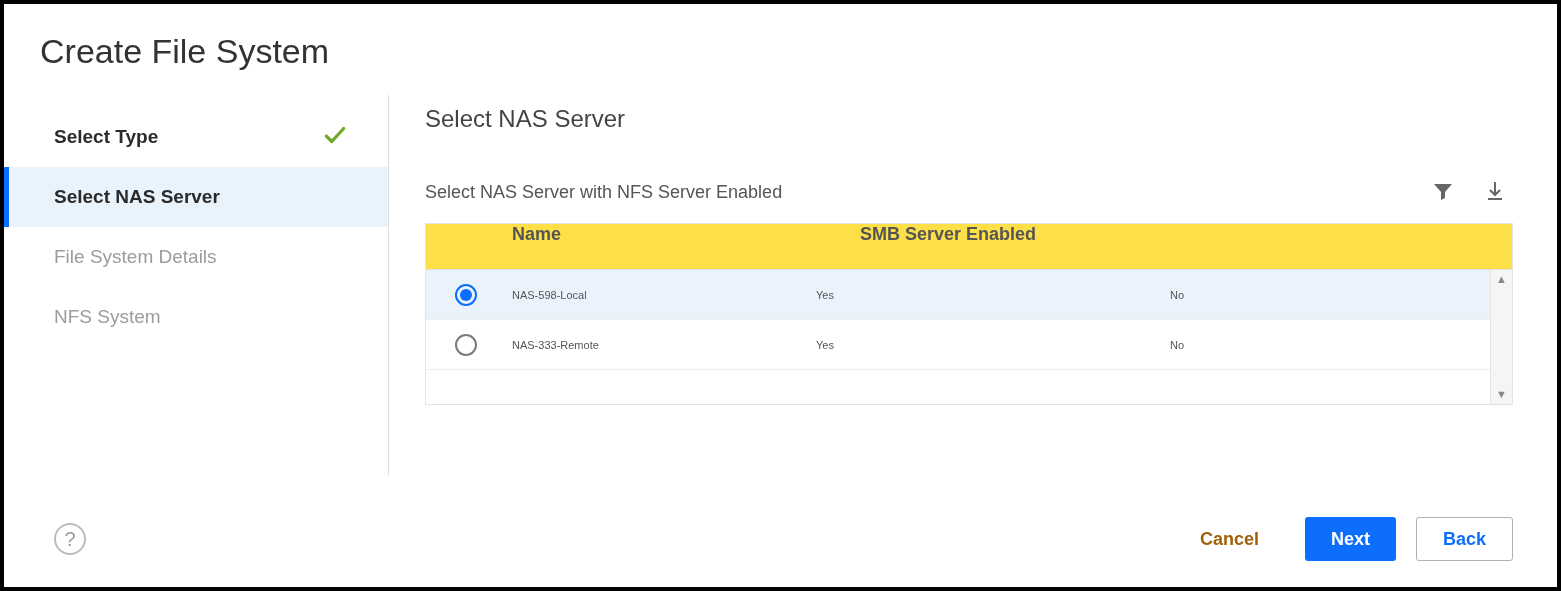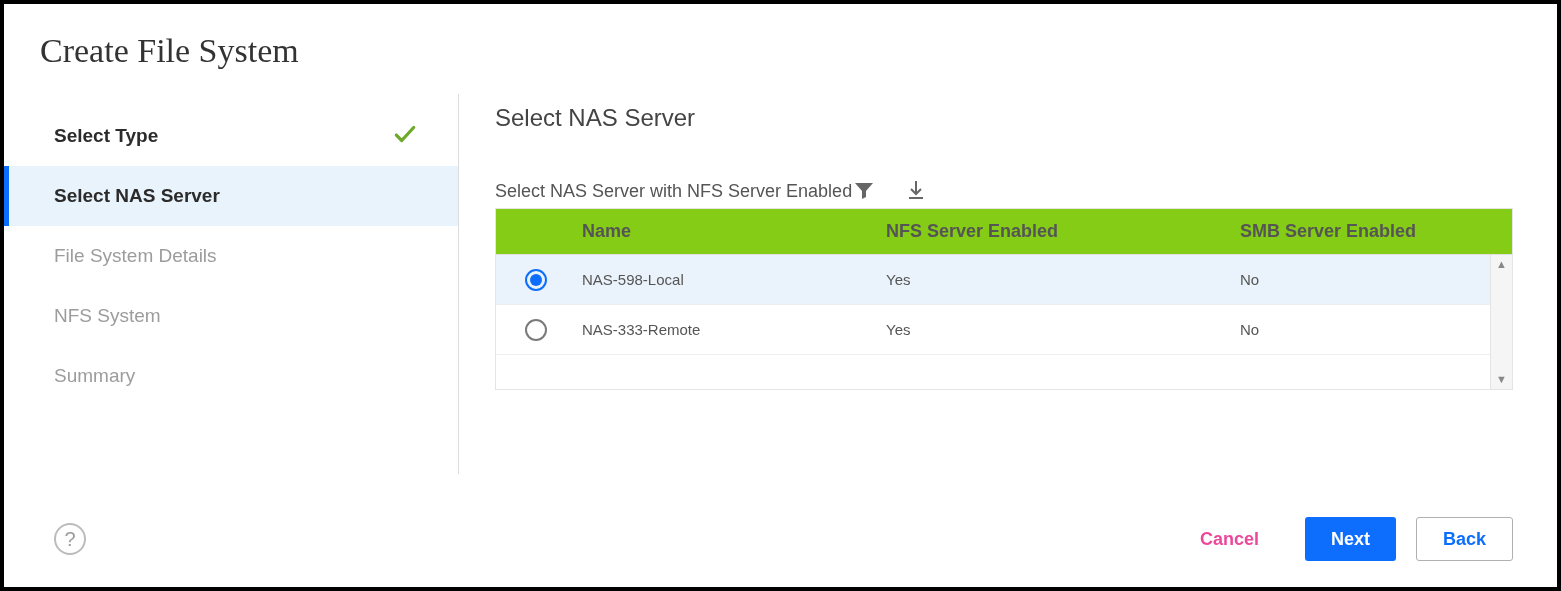--- a/index.html
+++ b/index.html
@@ -14,29 +14,28 @@
     height: 591px;
     border: 4px solid #000;
     position: relative;
     padding: 28px 0 0 0;
   }
   .page-title {
     font-size: 34px;
     font-weight: 400;
     color: #333;
     padding: 0 0 24px 36px;
-    font-family: Liberation Serif, serif;
   }
   .body-row {
     display: flex;
     height: 380px;
   }
   
   .wizard-nav {
-    width: 455px;
+    width: 385px;
     border-right: 1px solid #ddd;
     padding-top: 12px;
   }
   .wizard-step {
     display: flex;
     align-items: center;
     justify-content: space-between;
     height: 60px;
     padding: 0 40px 0 50px;
     font-size: 19px;
@@ -64,23 +63,23 @@
     padding: 10px 44px 0 36px;
     position: relative;
   }
   .panel-title {
     font-size: 24px;
     color: #444;
     margin-bottom: 46px;
   }
   .table-toolbar {
     display: flex;
-    justify-content: flex-start;
+    justify-content: space-between;
     align-items: flex-end;
-    margin-bottom: 6px;
+    margin-bottom: 20px;
   }
   .table-caption {
     font-size: 18px;
     color: #555;
   }
   .tool-icons {
     display: flex;
     gap: 28px;
     align-items: center;
     padding-right: 6px;
@@ -88,43 +87,43 @@
   .tool-icons .ico svg { width: 24px; height: 24px; display:block; }
   .tool-icons .ico { color:#666; cursor:pointer; }
 
   
   .nas-table {
     border: 1px solid #e4e4e4;
     position: relative;
   }
   .nas-head {
     display: flex;
-    background: #84cc16;
+    background: #fde047;
     border-bottom: 1px solid #e0e0e0;
     height: 46px;
-    align-items: center;
+    align-items: flex-start;
     font-weight: 600;
     color: #555;
     font-size: 18px;
   }
   .col-radio { width: 80px; display:flex; justify-content:center; }
   .col-name  { width: 310px; padding-left: 6px; }
   .col-nfs   { width: 310px; }
   .col-smb   { flex: 1; margin-left: 44px; }
 
   .nas-body-wrap {
     position: relative;
     height: 134px; 
     overflow: hidden;
   }
   .nas-row {
     display: flex;
     height: 50px;
     align-items: center;
-    font-size: 15px;
+    font-size: 11px;
     color: #555;
     border-bottom: 1px solid #eee;
     cursor: pointer;
   }
   .nas-row.selected { background: #eaf3fb; }
 
   .radio-circle {
     width: 22px; height: 22px;
     border: 2px solid #7a7a7a;
     border-radius: 50%;
@@ -179,21 +178,21 @@
     height: 44px;
     padding: 0 26px;
     font-size: 18px;
     border-radius: 3px;
     cursor: pointer;
     font-weight:600;
   }
   .btn-link {
     border: none;
     background: transparent;
-    color: #ec4899;
+    color: #a16207;
   }
   .btn-outline {
     border: 1px solid #b0b0b0;
     background: #fff;
     color: #0d6efd;
   }
   .btn-primary {
     border: none;
     background: #0d6efd;
     color: #fff;
@@ -218,23 +217,20 @@
         </span>
       </div>
       <div class="wizard-step current">
         <span>Select NAS Server</span>
       </div>
       <div class="wizard-step pending">
         <span>File System Details</span>
       </div>
       <div class="wizard-step pending">
         <span>NFS System</span>
-      </div>
-      <div class="wizard-step pending">
-        <span>Summary</span>
       </div>
     </div>
 
     <div class="main-panel">
       <div class="panel-title">Select NAS Server</div>
 
       <div class="table-toolbar">
         <div class="table-caption">Select NAS Server with NFS Server Enabled</div>
         <div class="tool-icons">
           <span class="ico">
@@ -249,21 +245,20 @@
               <path d="M5 20 H19" stroke="#666" stroke-width="2"></path>
             </svg>
           </span>
         </div>
       </div>
 
       <div class="nas-table">
         <div class="nas-head">
           <div class="col-radio"></div>
           <div class="col-name">Name</div>
-          <div class="col-nfs">NFS Server Enabled</div>
           <div class="col-smb">SMB Server Enabled</div>
         </div>
 
         <div class="nas-body-wrap">
           <div class="nas-row selected">
             <div class="col-radio">
               <span class="radio-circle checked"></span>
             </div>
             <div class="col-name">NAS-598-Local</div>
             <div class="col-nfs">Yes</div>

